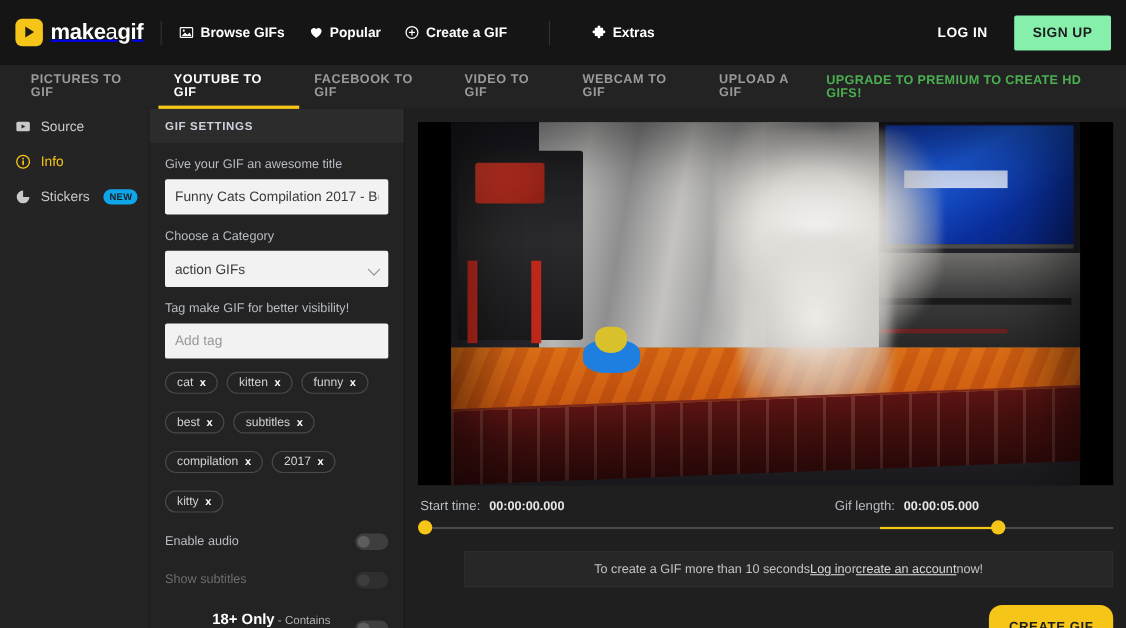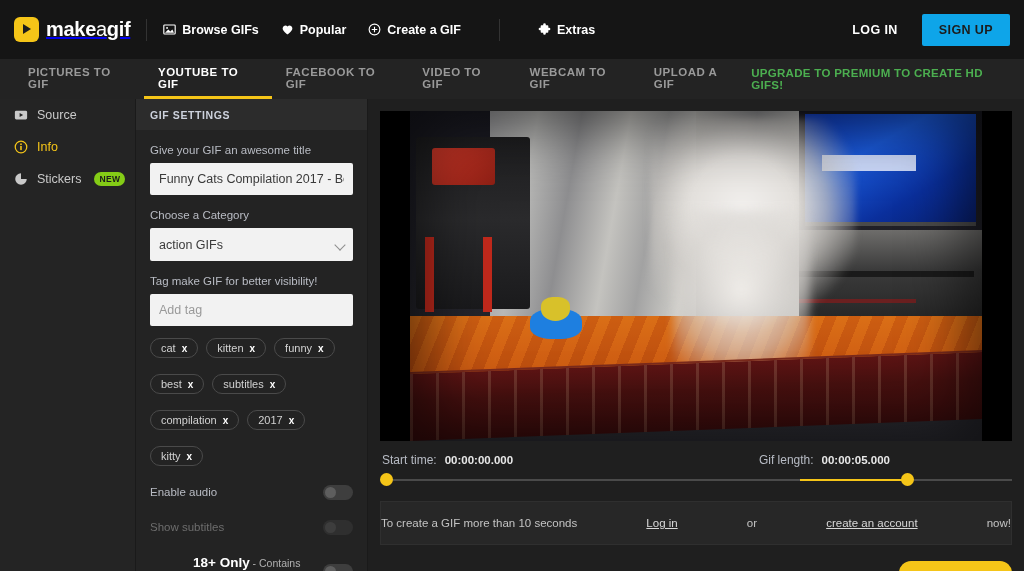--- a/index.html
+++ b/index.html
@@ -39,21 +39,21 @@
   }
   .ic { display: inline-block; line-height: 0; }
   .ic svg { display: block; }
 
   .topright { margin-left: auto; display: flex; align-items: center; gap: 16px; }
   .login-btn {
     color: #fff; font-size: 12.5px; font-weight: bold;
     letter-spacing: .4px; text-decoration: none; padding: 4px 8px;
   }
   .signup-btn {
-    background: #0ea5e9; color: #1c1c1c;
+    background: #86efac; color: #1c1c1c;
     font-size: 12.5px; font-weight: bold; letter-spacing: .4px;
     padding: 9px 17px; border: none; border-radius: 2px; cursor: pointer;
     font-family: "Liberation Sans", sans-serif;
   }
 
   
   .tabbar {
     height: 40px; background: #232323;
     display: flex; align-items: stretch; padding: 0 14px;
     position: relative;
@@ -76,21 +76,21 @@
 
   
   .sidebar { width: 136px; background: #242424; border-right: 1px solid #1a1a1a; }
   .side-item {
     display: flex; align-items: center; gap: 9px;
     padding: 11px 0 11px 14px; height: 32px;
     color: #c9c9c9; font-size: 12.5px; cursor: pointer;
   }
   .side-item.active { color: #f5c518; }
   .badge-new {
-    background: #84cc16; color: #1c1c1c;
+    background: #0ea5e9; color: #1c1c1c;
     font-size: 8.5px; font-weight: bold; letter-spacing: .4px;
     padding: 2px 5px; border-radius: 8px; margin-left: 4px;
   }
 
   
   .settings { width: 232px; background: #232323; border-right: 1px solid #1a1a1a; }
   .settings-head {
     height: 31px; background: #2c2c2c;
     display: flex; align-items: center; padding-left: 14px;
     color: #cdd2dd; font-size: 10.5px; font-weight: bold; letter-spacing: .6px;
@@ -264,22 +264,22 @@
   }
   .knob {
     position: absolute; top: 0; width: 13px; height: 13px; border-radius: 50%;
     background: #f5c518; cursor: pointer;
   }
   .knob.a { left: 0; }
   .knob.b { left: 82.5%; }
 
   .notice {
     margin-top: 14px; background: #272727; border: 1px solid #2f2f2f;
-    height: 44px; display: flex; align-items: center; justify-content: space-between;
-    color: #c3c3c3; font-size: 11.5px;
+    height: 33px; display: flex; align-items: center; justify-content: center;
+    color: #c3c3c3; font-size: 11.5px; margin-left: 42px;
   }
   .notice a { color: #d8d8d8; text-decoration: underline; }
 
   .create-wrap { display: flex; justify-content: flex-end; margin-top: 16px; }
   .create-btn {
     background: #f5c518; color: #1c1c1c; border: none; border-radius: 12px;
     font-size: 12px; font-weight: bold; letter-spacing: .5px;
     padding: 13px 18px; cursor: pointer;
     font-family: "Liberation Sans", sans-serif;
   }

